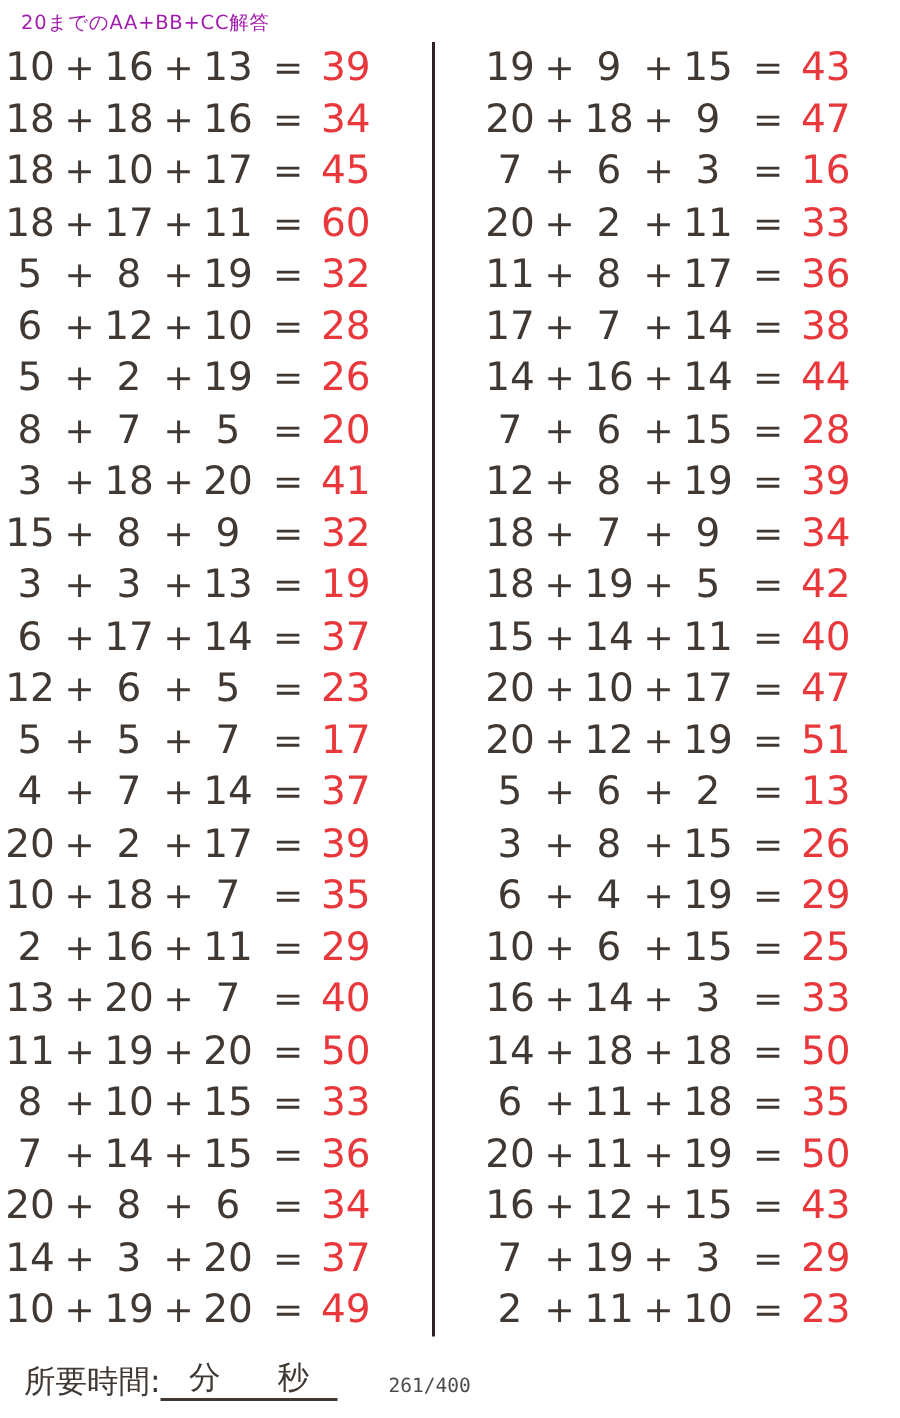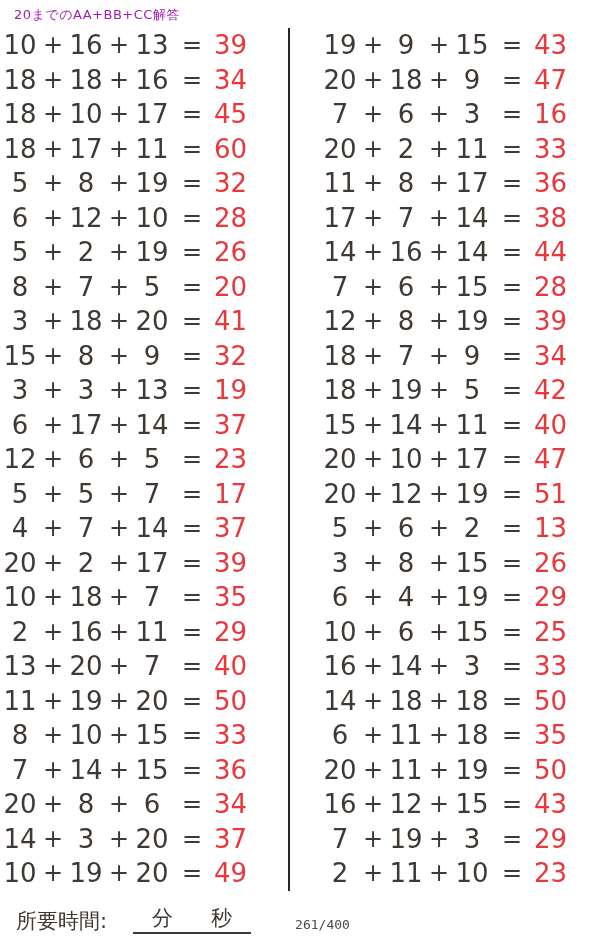--- a/index.html
+++ b/index.html
@@ -47,32 +47,31 @@
   .cell.eq{font-size:24px;}
   .cell.answer{
     color:var(--answer-red);
     text-align:center;
     padding-right:3px;
   }
   .footer-left{
     position:absolute;left:16px;top:906px;
     display:flex;align-items:flex-end;
     color:var(--text-dark);
-    gap:26px;
   }
   .time-label{font-size:21px;line-height:1.2;}
   .blank-line{
     display:flex;justify-content:space-around;align-items:flex-end;
     width:118px;
     border-bottom:2px solid var(--text-dark);
     font-size:21px;line-height:1.2;
     padding-bottom:1px;
   }
   .page-number{
-    margin-left:18px;
+    margin-left:34px;
     font-family:"DejaVu Sans Mono", monospace;
     font-size:13px;color:#4a4a4a;
     padding-bottom:2px;
   }
   .footer-right{
     position:absolute;right:6px;top:903px;
     text-align:right;
     font-family:"DejaVu Sans Mono", monospace;
     font-size:10.5px;color:var(--muted);
     line-height:1.55;

